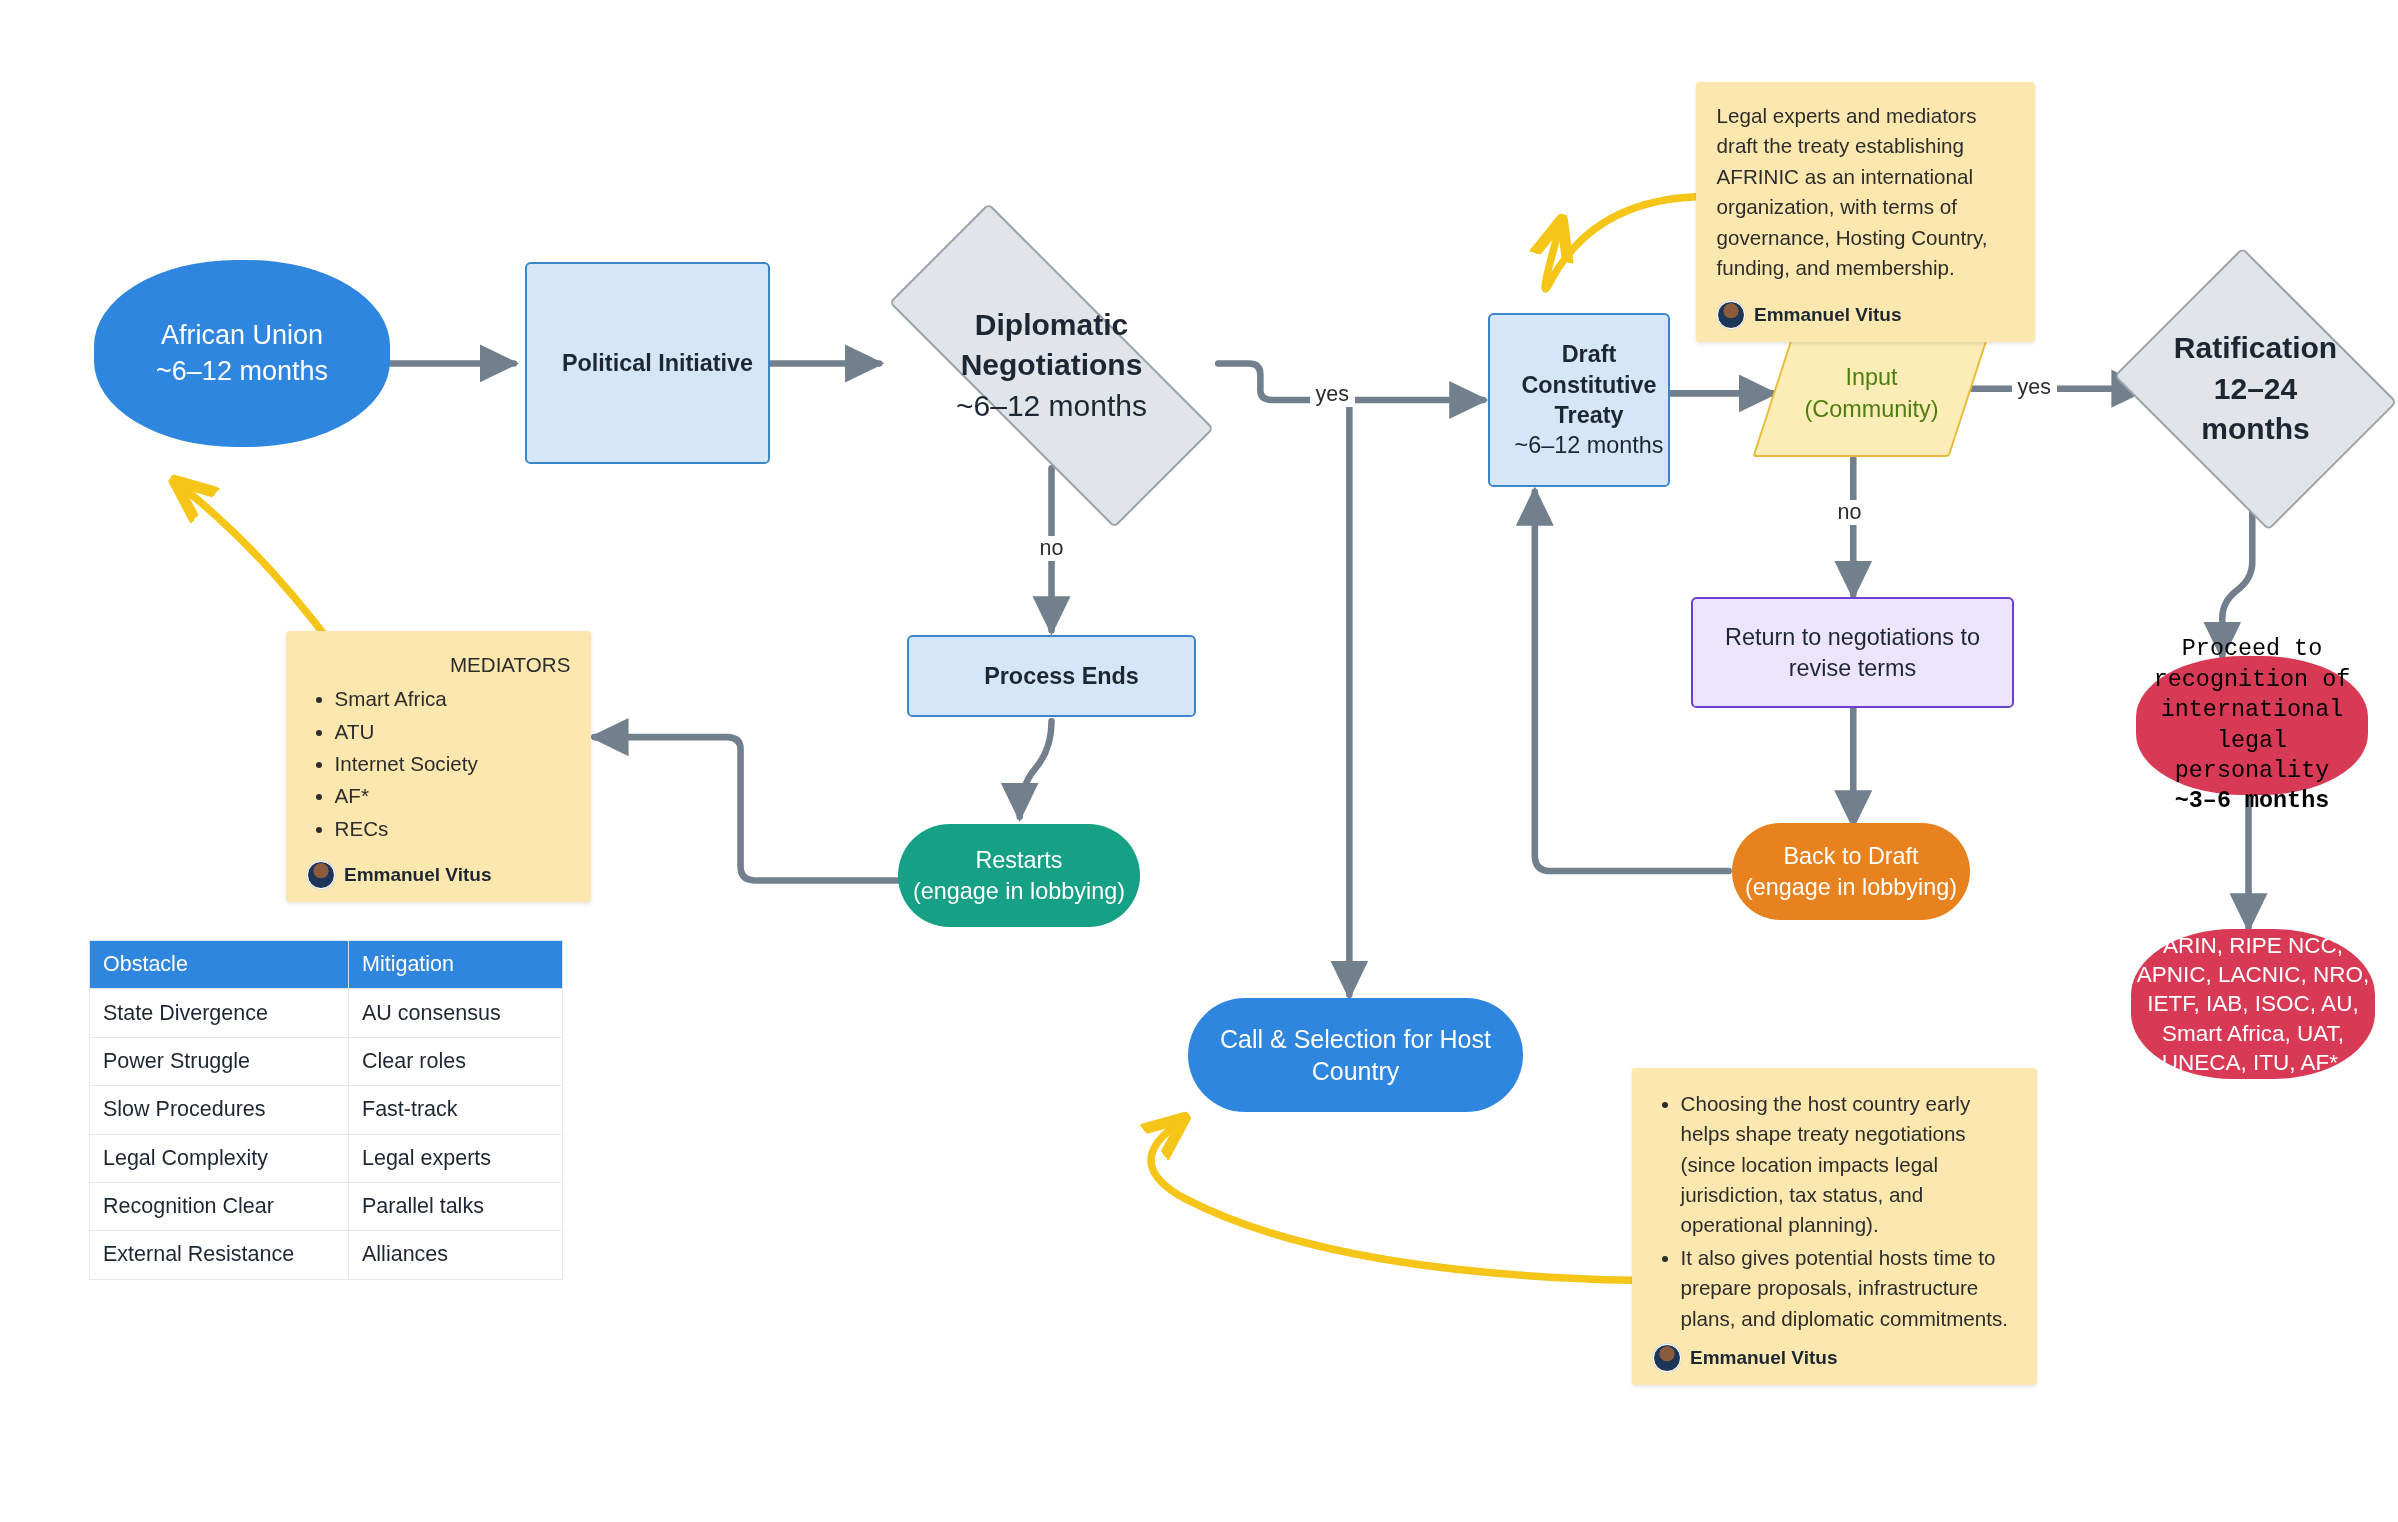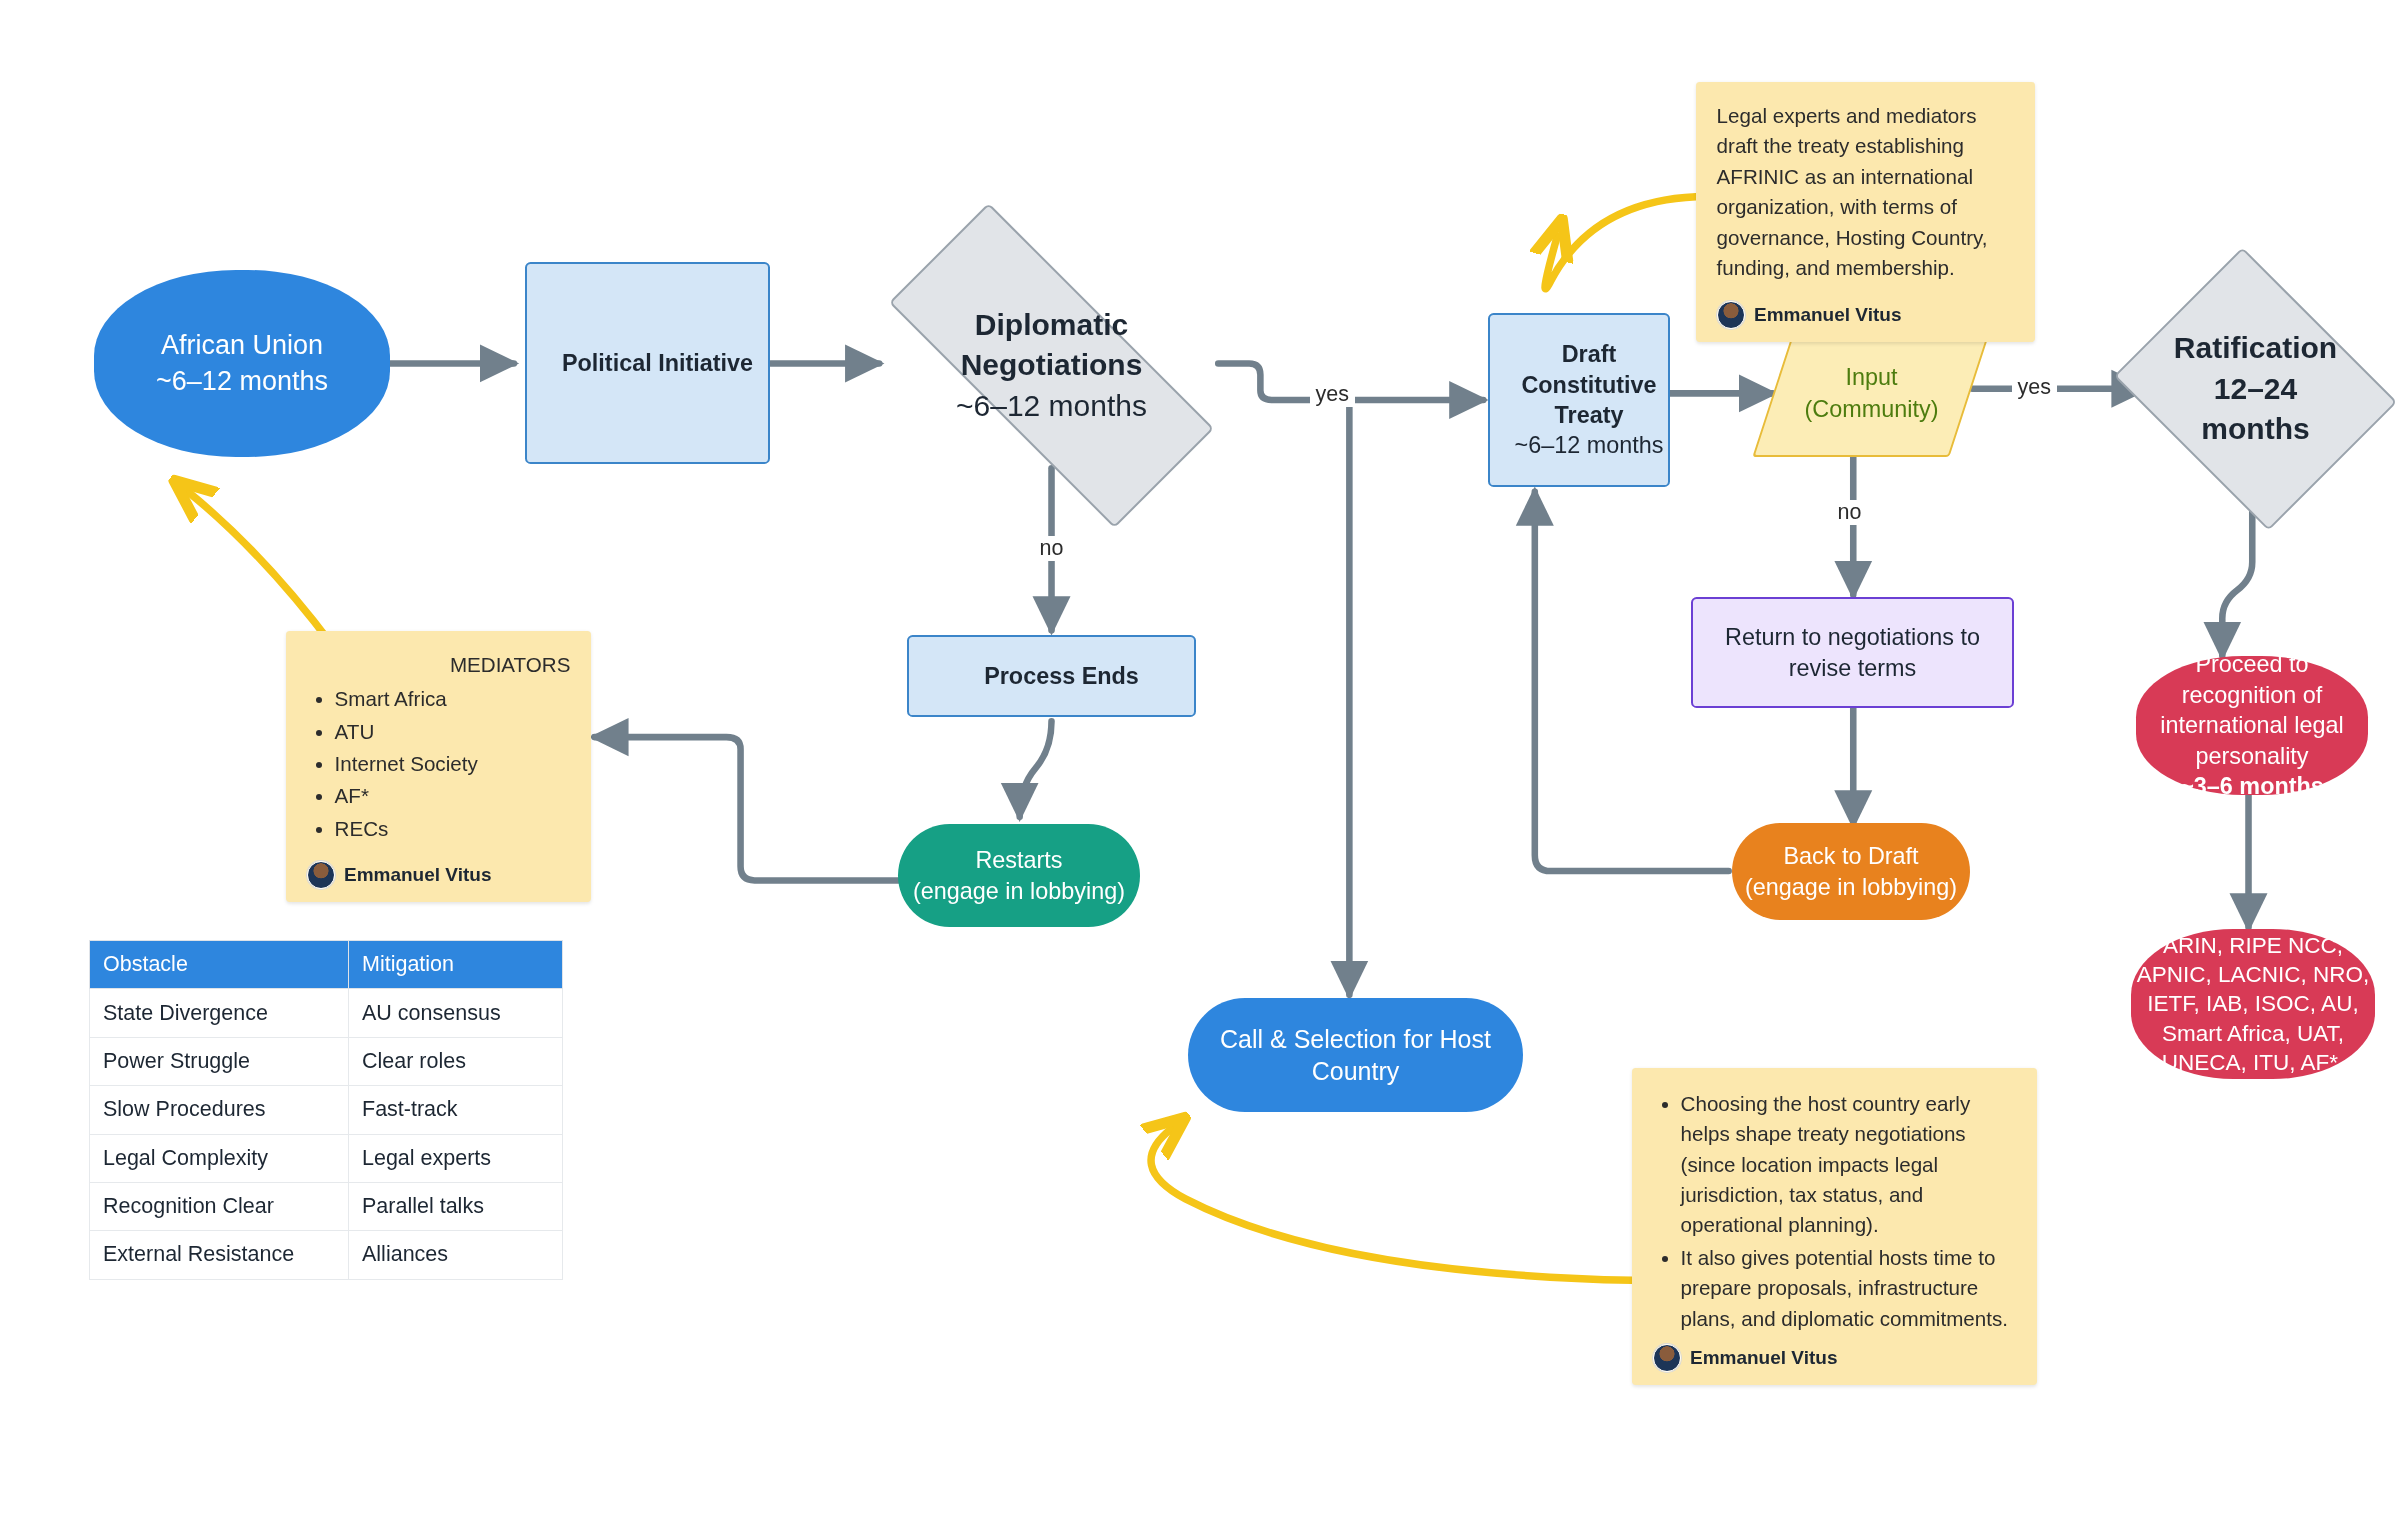--- a/index.html
+++ b/index.html
@@ -12,21 +12,21 @@
   svg.edges{position:absolute;left:0;top:0;width:2399px;height:1522px;pointer-events:none;}
 
   .node{position:absolute;box-sizing:border-box;display:flex;align-items:center;
         justify-content:center;text-align:center;line-height:1.3;}
 
   
   .n-start{background:#2E86DE;border-radius:48% / 46%;color:#fff;font-size:27px;}
   .n-stadium{background:#2E86DE;border-radius:936px;color:#ffffff;font-size:25px;font-weight:normal;}
   .n-green{background:#16A085;border-radius:936px;color:#fff;font-size:23.4px;}
   .n-orange{background:#E8821E;border-radius:936px;color:#fff;font-size:23.4px;}
-  .n-red{background:#D83A56;border-radius:46% / 44%;color:#ffffff;font-size:23.4px;}
+  .n-red{background:#D83A56;border-radius:46% / 44%;color:#000000;font-size:23.4px;font-family:Liberation Mono, monospace;}
   .n-redlist{background:#D83A56;border-radius:42% / 44%;color:#fff;font-size:22.5px;}
   .n-box{background:#D4E6F7;border:2.8px solid #3B85C9;border-radius:5.6px;
          color:#1d2733;font-size:23.4px;font-weight:bold;padding-left:20px;}
   .n-purple{background:#EDE4FD;border:2.8px solid #6B3FD4;border-radius:5.6px;
             color:#1d2733;font-size:23.4px;}
   .diamond{position:absolute;}
   .diamond .dshape{position:absolute;inset:0;background:#E1E4E8;border:2.8px solid #9AA3AC;
         transform:rotate(45deg);box-sizing:border-box;border-radius:5.6px;}
   .diamond .dtext{position:absolute;inset:0;display:flex;align-items:center;
         justify-content:center;text-align:center;color:#1d2733;font-size:30px;
@@ -109,21 +109,21 @@
 
     </g>
 
     <g fill="none" stroke="#F5C518" stroke-width="8" stroke-linecap="round" stroke-linejoin="round" marker-end="url(#ahy)">
       <path d="M1810,210 Q1700,215 1655,300 Q1640,330 1662,252"></path>
       <path d="M530,790 Q420,770 355,690 Q280,590 200,525"></path>
       <path d="M1742,1367 Q1420,1360 1265,1280 Q1200,1245 1250,1205"></path>
     </g>
   </svg>
 
-  <div class="node n-start" style="left:94px;top:270px;width:296px;height:187px;">
+  <div class="node n-start" style="left:94px;top:260px;width:296px;height:187px;">
     <div>
       <div>African Union</div>
       <div>~6–12 months</div>
     </div>
   </div>
 
   <div class="node n-box" style="left:525px;top:262px;width:245px;height:202px;">
     <span>Political Initiative</span>
   </div>
 

